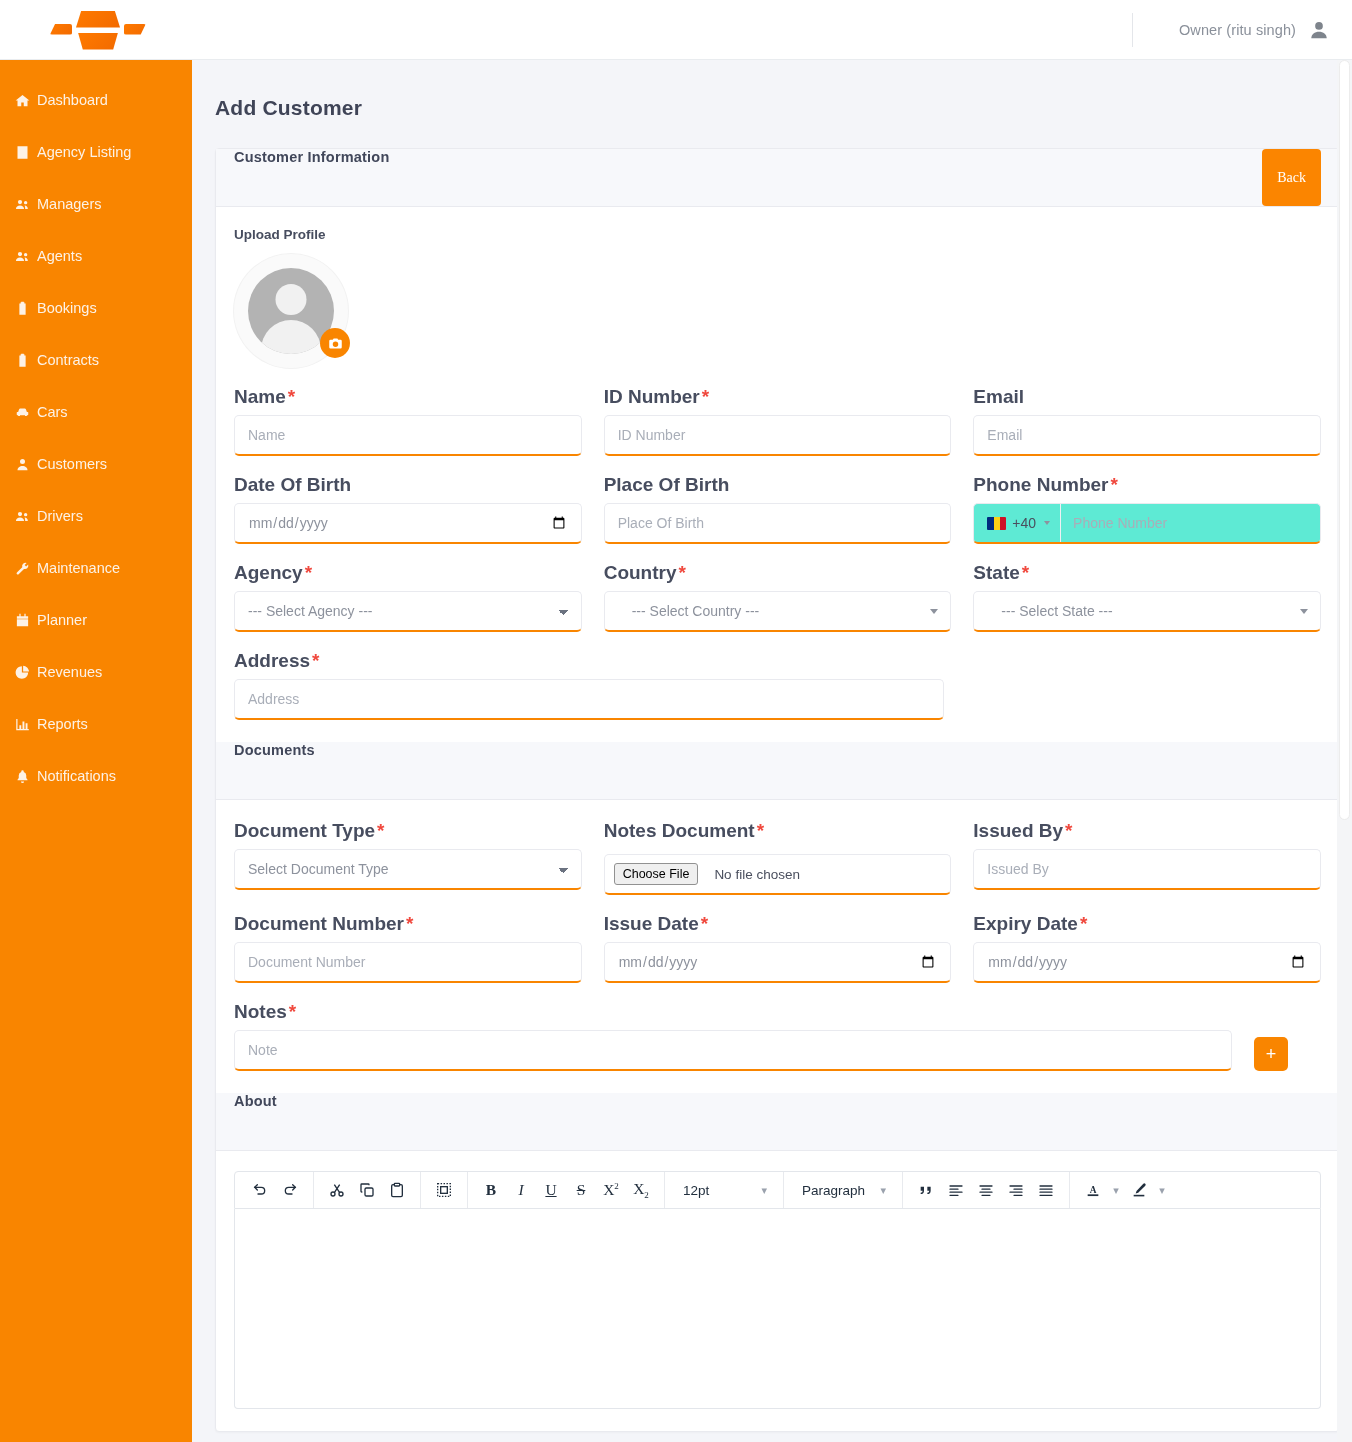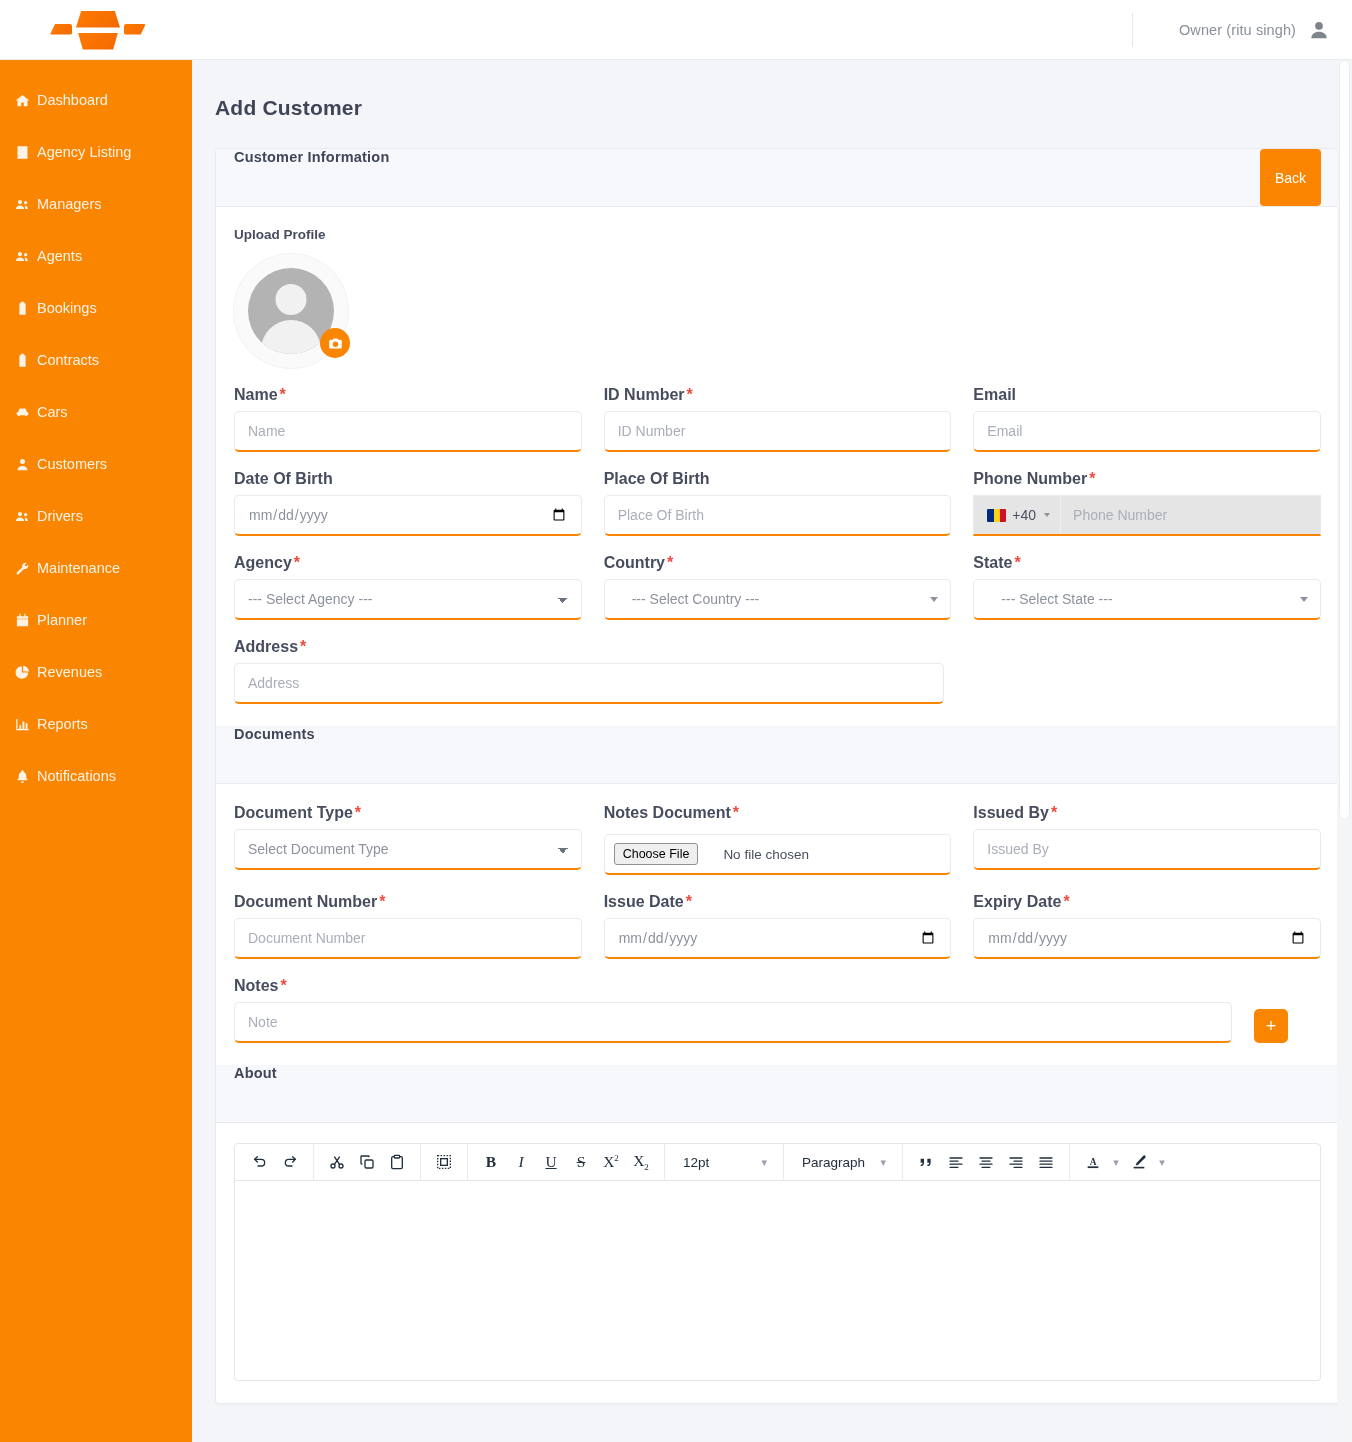--- a/index.html
+++ b/index.html
@@ -65,21 +65,21 @@
     box-shadow:0 1px 2px rgba(0,0,0,.03);
   }
   .card-head {
     background:#f7f8fb; border-bottom:1px solid #e9eaef;
     padding:0 18px; height:58px; display:flex; 
   }
   .card-head h2 { font-size:14.5px; font-weight:bold; color:#41475a; margin:0; letter-spacing:.2px; }
   .btn-back {
     margin-left:auto; background:#fb8500; color:#fff; border:none;
     border-radius:4px; font-size:14px; padding:8px 15px; cursor:pointer;
-    font-family:Liberation Sans, sans-serif;
+    font-family:Liberation Serif, serif;
   }
   .card-body { padding:20px 18px 22px 18px; }
 
   
   .upl-label { font-size:13.5px; font-weight:bold; color:#474d5f; margin-bottom:12px; }
   .avatar-outer {
     width:114px; height:114px; border-radius:50%; background:#fafafa;
     display:flex; align-items:center; justify-content:center; position:relative;
     box-shadow:0 0 0 1px #f2f2f2;
   }
@@ -99,21 +99,21 @@
     position:absolute; right:-2px; bottom:10px; width:30px; height:30px;
     border-radius:50%; background:#f98500; display:flex;
     align-items:center; justify-content:center;
   }
   .cam-badge svg { width:15px; height:15px; fill:#fff; }
 
   
   .row3 { display:flex; gap:22px; margin-top:18px; }
   .col { flex:1 1 0; min-width:0; }
   .col.span2 { flex:2 1 0; }
-  .fl { font-size:16px; font-weight:bold; color:#474d5f; display:block; margin-bottom:7px; }
+  .fl { font-size:19px; font-weight:bold; color:#474d5f; display:block; margin-bottom:7px; }
   .req { color:#f0493e; font-weight:bold; margin-left:2px; }
   .inp {
     width:100%; height:41px; border:1px solid #e9eaef; border-bottom:2px solid #f98500;
     border-radius:5px; padding:0 13px; font-size:14px; color:#4a4f5e;
     font-family:inherit; background:#fff; outline:none;
   }
   .inp::placeholder { color:#a9aeb8; }
   .inp[type=date] { color:#8d929d; }
   select.inp { appearance:none; color:#8d929d; cursor:pointer;
     background-image:
@@ -126,37 +126,37 @@
     border-radius:5px; padding:0 27px; font-size:14px; color:#8d929d;
     display:flex; align-items:center; cursor:pointer; background:#fff; position:relative;
   }
   .fakesel .caret {
     position:absolute; right:12px; top:50%; margin-top:-2px;
     width:0;height:0;border-left:4px solid transparent;border-right:4px solid transparent;
     border-top:5px solid #8d929d;
   }
   .phone-wrap {
     width:100%; height:41px; border:1px solid #e9eaef; border-bottom:2px solid #f98500;
-    border-radius:0; display:flex; align-items:center; background:#e5e5e5; overflow:hidden;
+    border-radius:5px; display:flex; align-items:center; background:#5eead4; overflow:hidden;
   }
   .phone-cc {
     display:flex; align-items:center; gap:6px; padding:0 10px 0 13px;
     height:100%; border-right:1px solid #eef0f3; font-size:14px; color:#4a4f5e; cursor:pointer;
   }
   .flag { width:19px; height:13px; display:flex; border-radius:1px; overflow:hidden; }
   .flag i { flex:1 1 0; display:block; }
   .flag .b{background:#002b7f;} .flag .y{background:#fcd116;} .flag .r{background:#ce1126;}
   .cc-caret { width:0;height:0;border-left:3.5px solid transparent;border-right:3.5px solid transparent;
     border-top:4.5px solid #8d929d; margin-left:2px; }
   .phone-inp { flex:1; border:none; outline:none; height:100%; font-size:14px;
     padding:0 12px; font-family:inherit; color:#4a4f5e; background:transparent; }
   .phone-inp::placeholder { color:#a9aeb8; }
   .file-wrap {
     width:100%; height:41px; border:1px solid #e9eaef; border-bottom:2px solid #f98500;
-    border-radius:5px; display:flex; align-items:center; padding:0 9px; background:#fff; gap:25px;margin-top:12px;
+    border-radius:5px; display:flex; align-items:center; padding:0 9px; background:#fff; gap:16px;margin-top:12px;
   }
   .file-btn {
     background:#efefef; border:1px solid #919191; border-radius:3px;
     font-size:12.5px; padding:3px 8px; color:#000; font-family:inherit; cursor:pointer;
   }
   .file-name { font-size:13.5px; color:#4a4f5e; }
   .notes-row { display:flex; align-items:flex-end; gap:0; margin-top:18px; }
   .notes-field { flex:1; max-width:998px; }
   .add-btn {
     width:34px; height:34px; border-radius:5px; background:#f98500; border:none;

